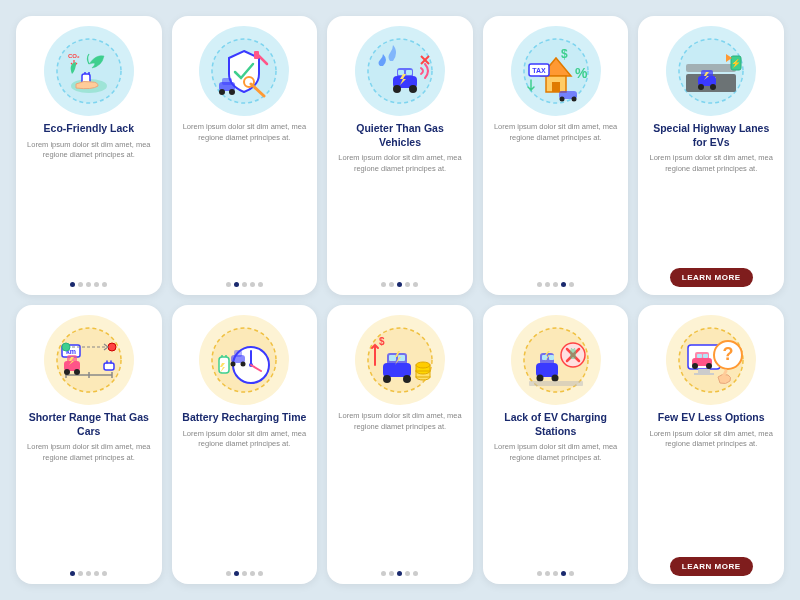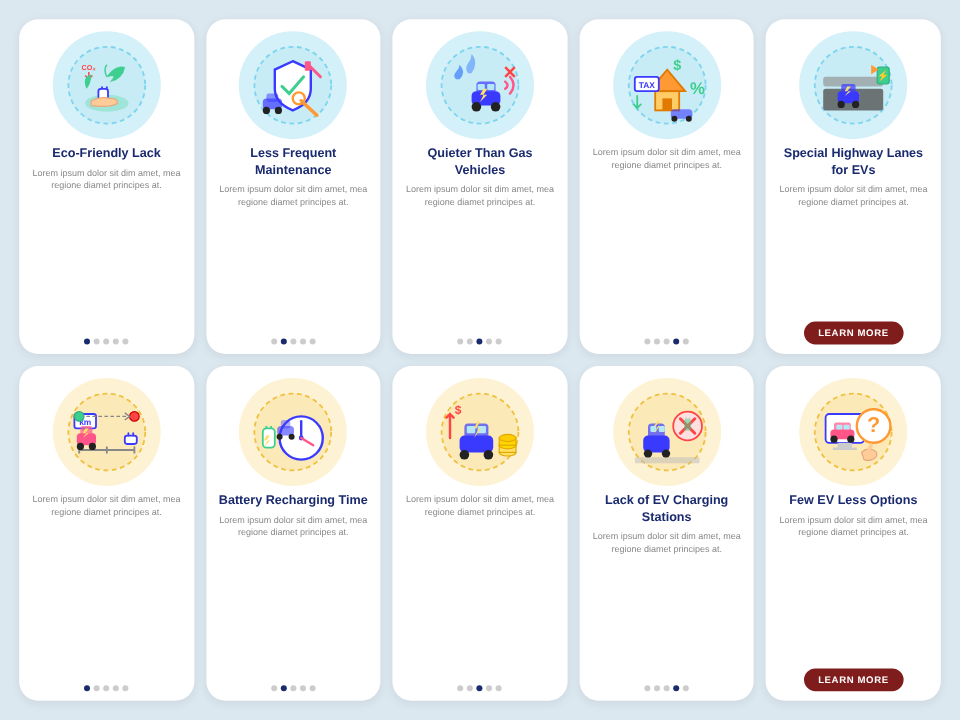--- a/index.html
+++ b/index.html
@@ -143,21 +143,20 @@
 
         <line x1="48" y1="18" x2="58" y2="28" stroke="#ff5588" stroke-width="2.5" stroke-linecap="round"></line>
         <rect x="45" y="15" width="5" height="8" rx="1" fill="#ff5588"></rect>
 
         <rect x="10" y="46" width="16" height="9" rx="3" fill="#3a3aff" opacity="0.7"></rect>
         <rect x="13" y="42" width="10" height="7" rx="2" fill="#3a3aff" opacity="0.5"></rect>
         <circle cx="13" cy="56" r="3" fill="#222"></circle>
         <circle cx="23" cy="56" r="3" fill="#222"></circle>
       </svg>
     </div>
-    <div class="card-title">Less Frequent Maintenance</div>
     <div class="card-desc">Lorem ipsum dolor sit dim amet, mea regione diamet principes at.</div>
     <div class="dots">
       <div class="dot"></div>
       <div class="dot active"></div>
       <div class="dot"></div>
       <div class="dot"></div>
       <div class="dot"></div>
     </div>
   </div>
 
@@ -280,20 +279,21 @@
         <circle cx="12" cy="22" r="4" fill="#3ecf8e" stroke="#2ab07e" stroke-width="1"></circle>
         <circle cx="58" cy="22" r="4" fill="#ff4444" stroke="#cc0000" stroke-width="1"></circle>
 
         <line x1="18" y1="22" x2="52" y2="22" stroke="#888" stroke-width="1.2" stroke-dasharray="3,2"></line>
         <path d="M50 19 L54 22 L50 25" fill="none" stroke="#888" stroke-width="1.2"></path>
 
         <rect x="50" y="38" width="10" height="7" rx="2" fill="#fff" stroke="#3a3aff" stroke-width="1.5"></rect>
         <path d="M53 36 L53 38 M57 36 L57 38" stroke="#3a3aff" stroke-width="1.5" stroke-linecap="round"></path>
       </svg>
     </div>
+    <div class="card-title">Shorter Range That Gas Cars</div>
     <div class="card-desc">Lorem ipsum dolor sit dim amet, mea regione diamet principes at.</div>
     <div class="dots">
       <div class="dot active"></div>
       <div class="dot"></div>
       <div class="dot"></div>
       <div class="dot"></div>
       <div class="dot"></div>
     </div>
   </div>
 

